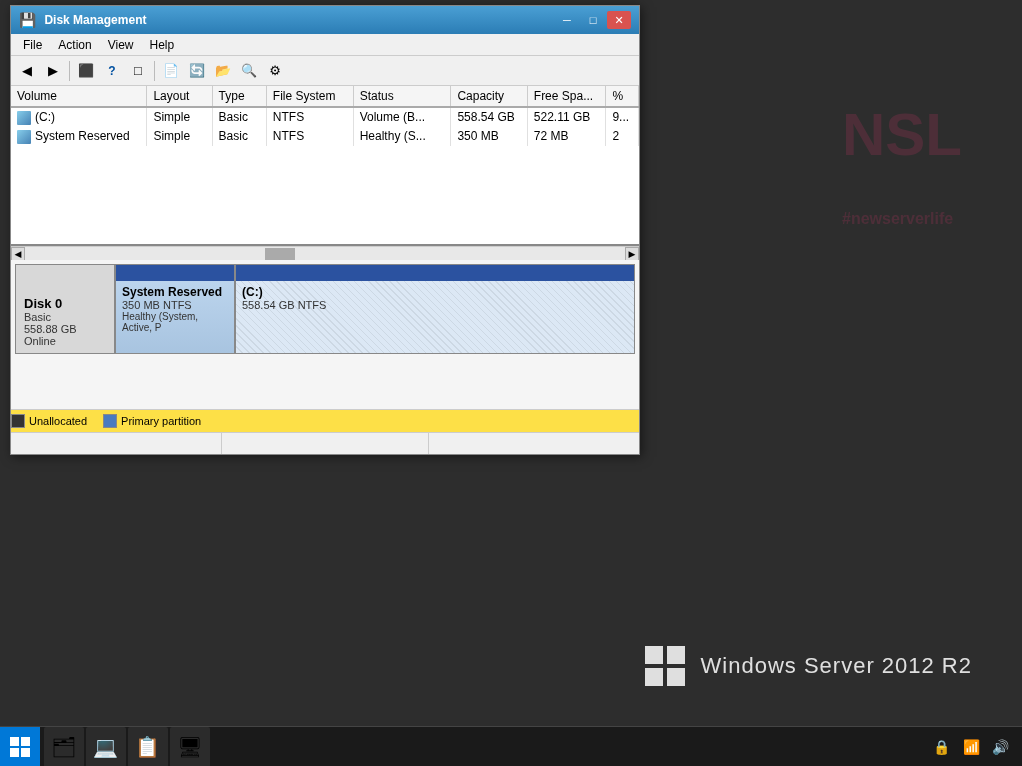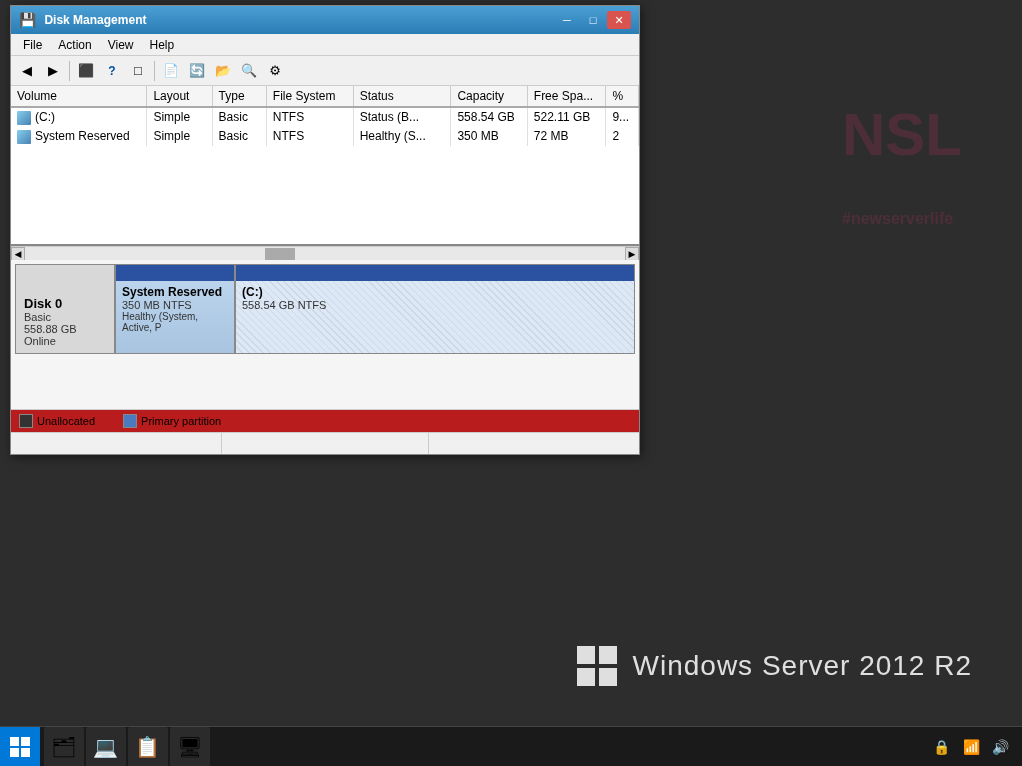--- a/index.html
+++ b/index.html
@@ -29,21 +29,21 @@
       align-items: center;
       gap: 16px;
       opacity: 0.85;
     }
     .win-logo {
       width: 40px;
       height: 40px;
     }
     .win-text {
       color: white;
-      font-size: 28px;
+      font-size: 22px;
       font-weight: 200;
       letter-spacing: 1px;
     }
 
     
     .nsl-watermark-left {
       position: absolute;
       left: 60px;
       top: 130px;
       opacity: 0.15;
@@ -350,24 +350,24 @@
       height: 16px;
     }
     .partition-label { font-weight: bold; font-size: 12px; }
     .partition-size { font-size: 11px; color: #333; }
     .partition-status { font-size: 10px; color: #333; word-break: break-word; }
 
     
     .legend {
       display: flex;
       align-items: center;
-      gap: 28px;
-      padding: 4px 8px;
+      gap: 16px;
+      padding: 4px 0;
       border-top: 1px solid #ccc;
-      background: #b91c1c;
+      background: #fde047;
       font-size: 11px;
       flex-shrink: 0;
     }
     .legend-item {
       display: flex;
       align-items: center;
       gap: 4px;
     }
     .legend-box {
       width: 14px;
@@ -498,21 +498,21 @@
               <th style="min-width:70px">Free Spa...</th>
               <th style="min-width:30px">%</th>
             </tr>
           </thead>
           <tbody>
             <tr>
               <td><span class="vol-icon"></span><span>(C:)</span></td>
               <td>Simple</td>
               <td>Basic</td>
               <td>NTFS</td>
-              <td>Status (B...</td>
+              <td>Volume (B...</td>
               <td>558.54 GB</td>
               <td>522.11 GB</td>
               <td>9...</td>
             </tr>
             <tr>
               <td><span class="vol-icon"></span><span>System Reserved</span></td>
               <td>Simple</td>
               <td>Basic</td>
               <td>NTFS</td>
               <td>Healthy (S...</td>

